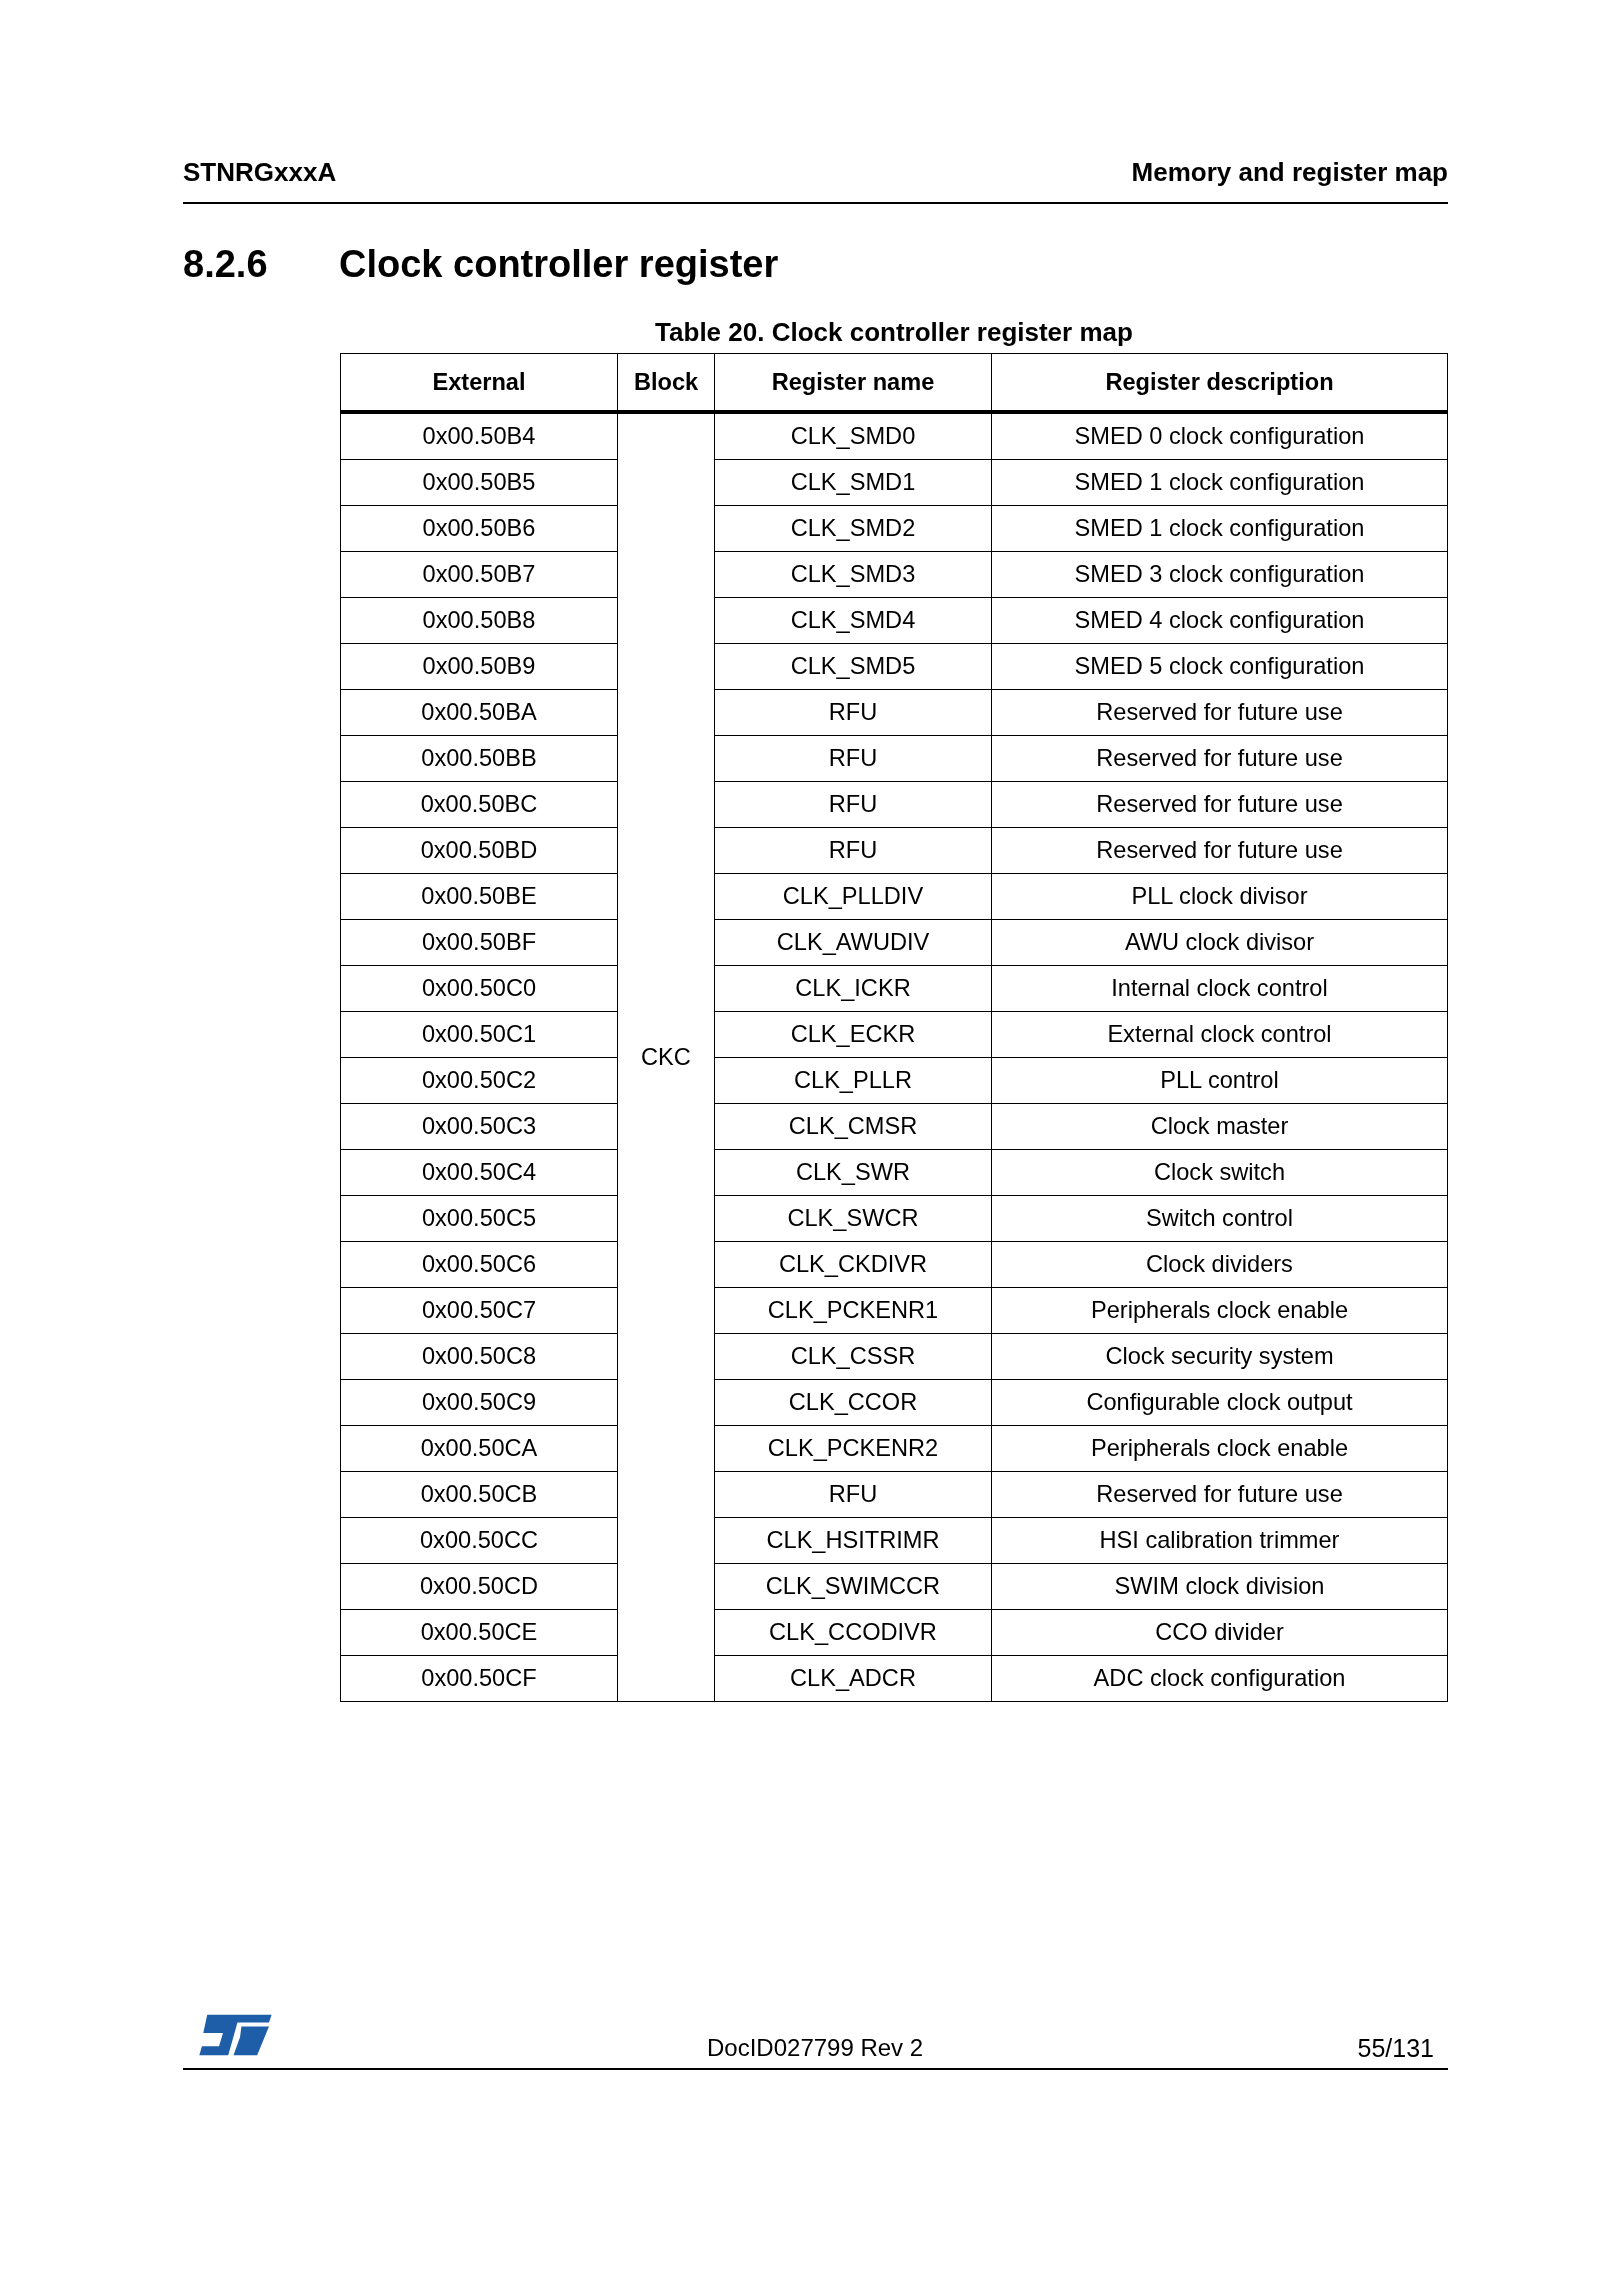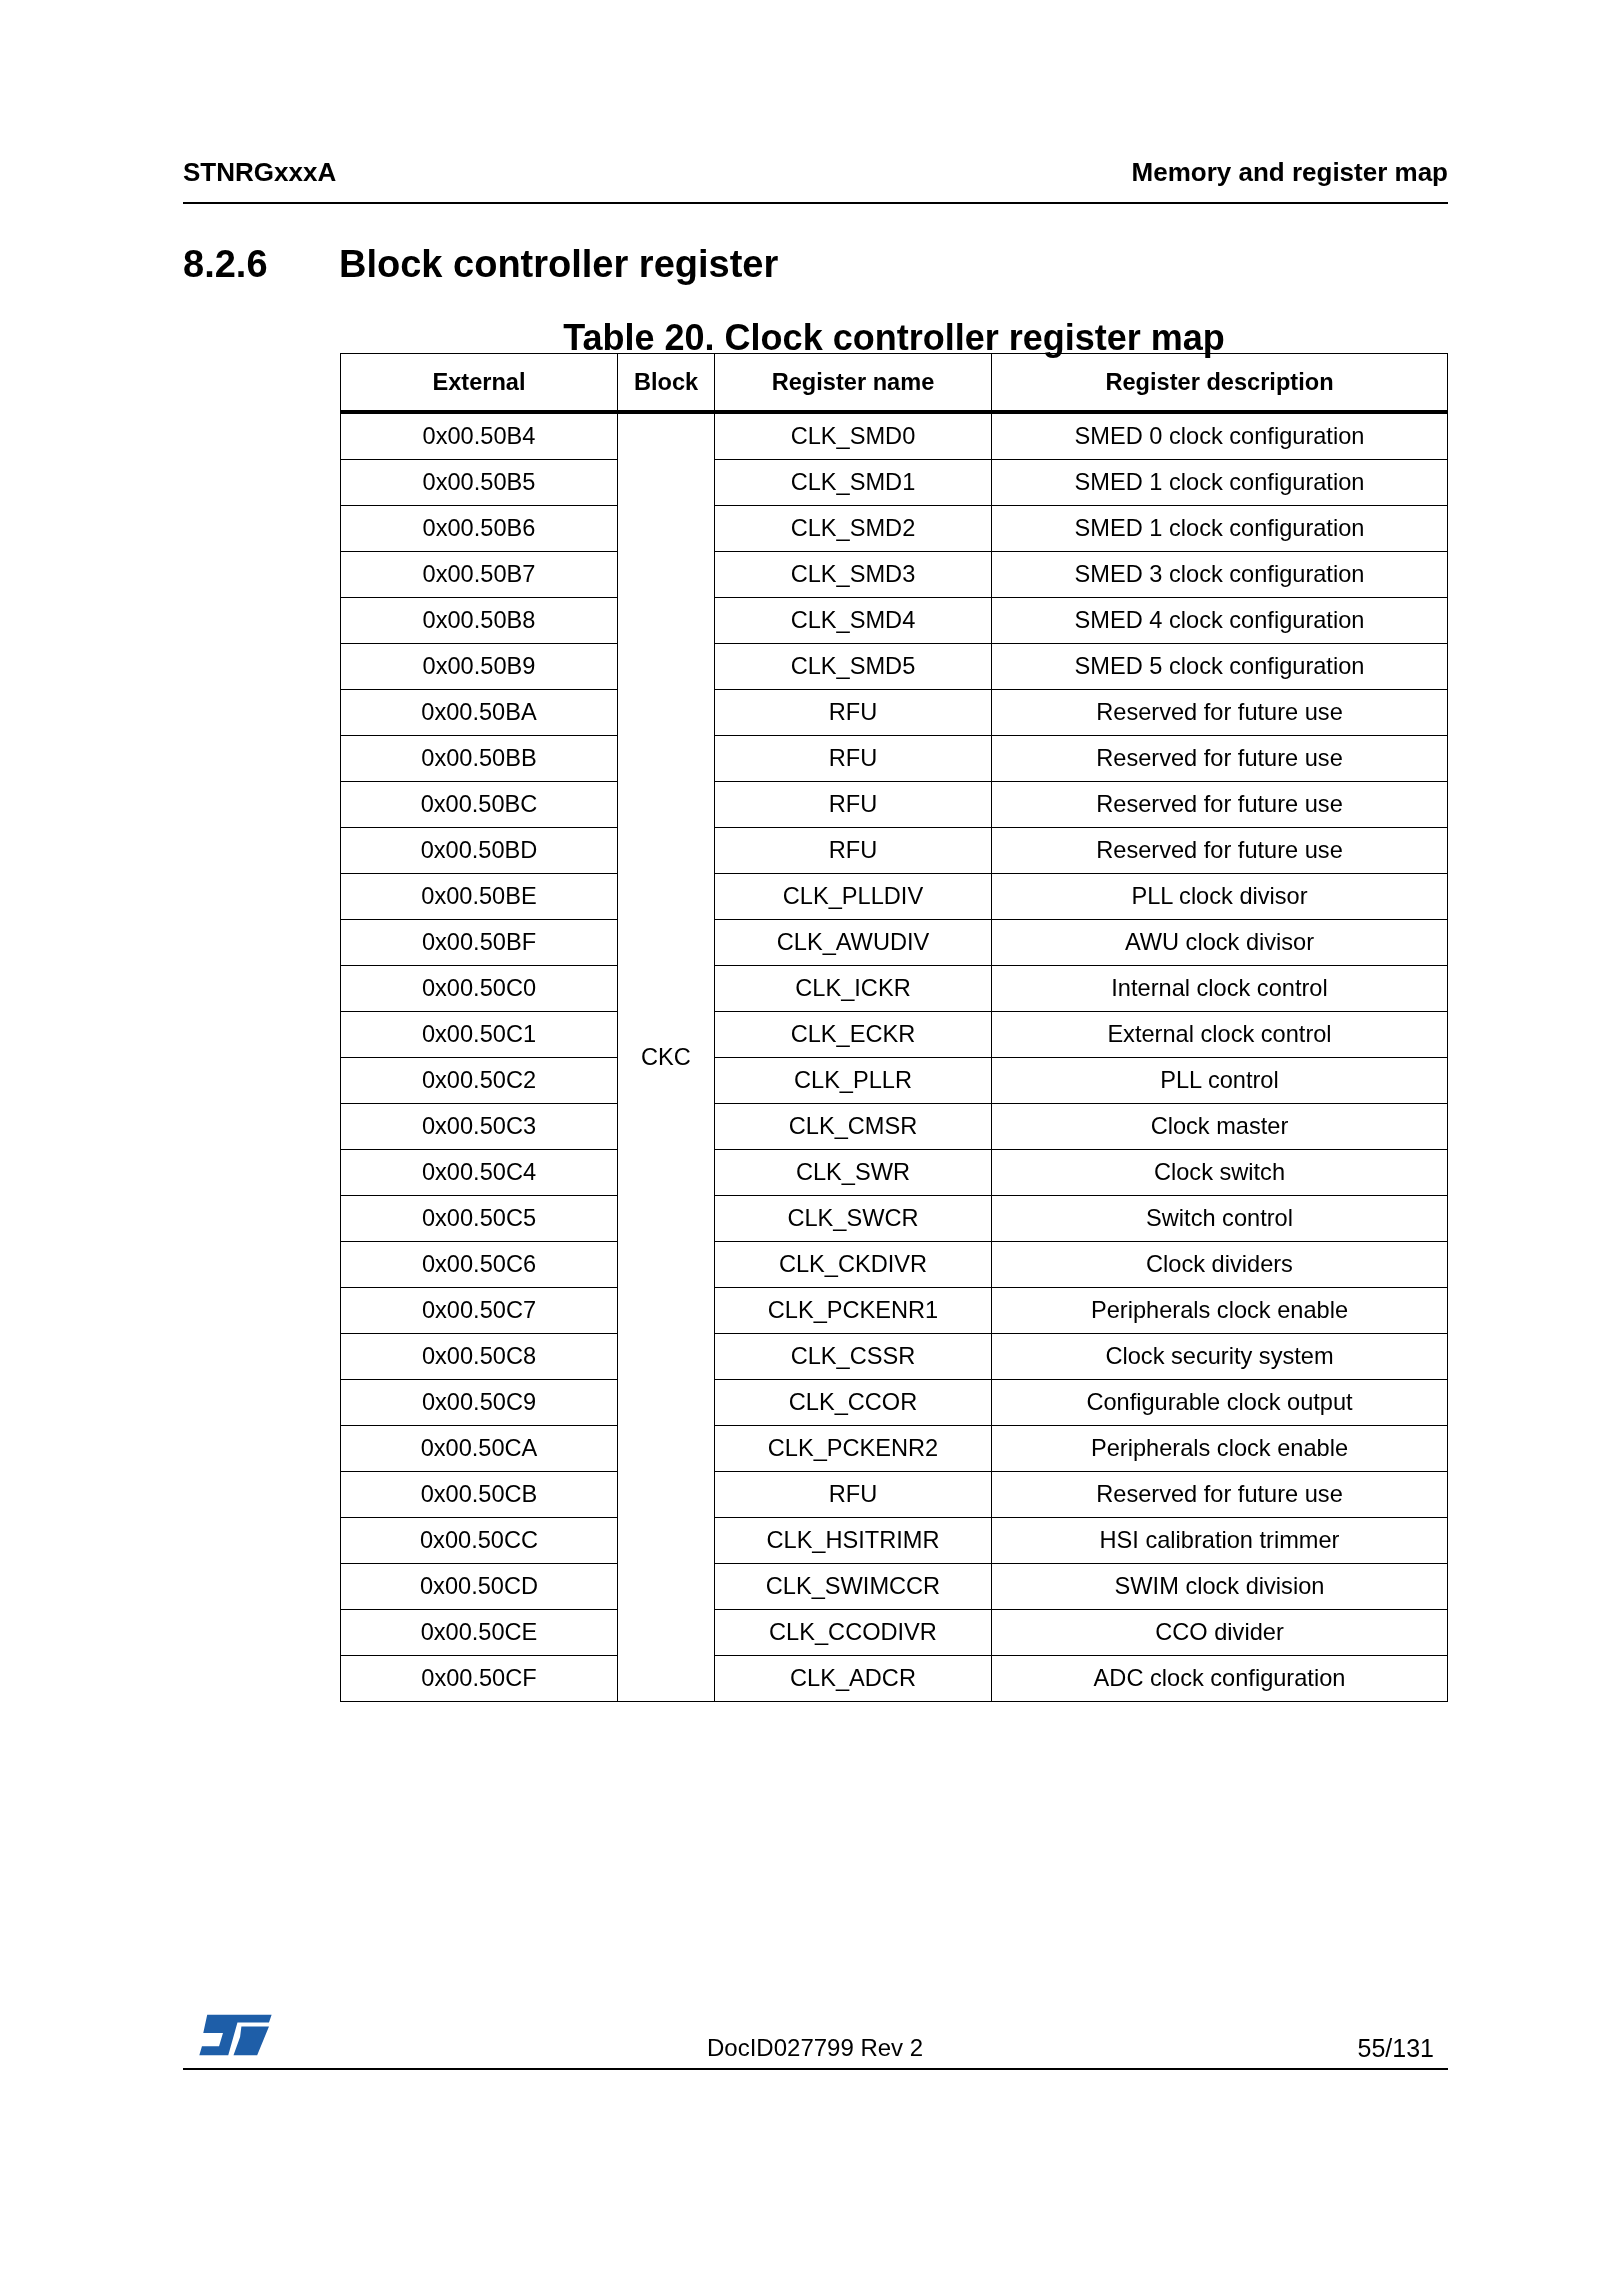--- a/index.html
+++ b/index.html
@@ -15,21 +15,21 @@
   .hdr-rule {
     position: absolute; left: 183px; top: 202px; width: 1265px; height: 2px; background: #000;
   }
   .sec-num, .sec-title {
     position: absolute; top: 243px; font-weight: bold; font-size: 38px;
   }
   .sec-num { left: 183px; }
   .sec-title { left: 339px; }
   .caption {
     position: absolute; left: 340px; width: 1108px; top: 317px;
-    text-align: center; font-weight: bold; font-size: 36px;
+    text-align: center; font-weight: bold; font-size: 26px;
   }
   table.regmap {
     position: absolute; left: 340px; top: 353px; width: 1108px;
     border-collapse: collapse; table-layout: fixed;
   }
   table.regmap th, table.regmap td {
     border: 1.3px solid #000; text-align: center; vertical-align: middle;
     font-size: 23.6px; padding: 0;
   }
   table.regmap th { font-weight: bold; height: 56px; border-bottom: 4.6px solid #000; }
@@ -52,21 +52,21 @@
   }
 </style>
 </head>
 <body>
 
 <div class="hdr-left">STNRGxxxA</div>
 <div class="hdr-right">Memory and register map</div>
 <div class="hdr-rule"></div>
 
 <div class="sec-num">8.2.6</div>
-<div class="sec-title">Block controller register</div>
+<div class="sec-title">Clock controller register</div>
 
 <div class="caption">Table 20. Clock controller register map</div>
 
 <table class="regmap">
   <colgroup>
     <col class="c-addr">
       <col class="c-block">
       <col class="c-name">
       <col class="c-desc">
   </colgroup>

